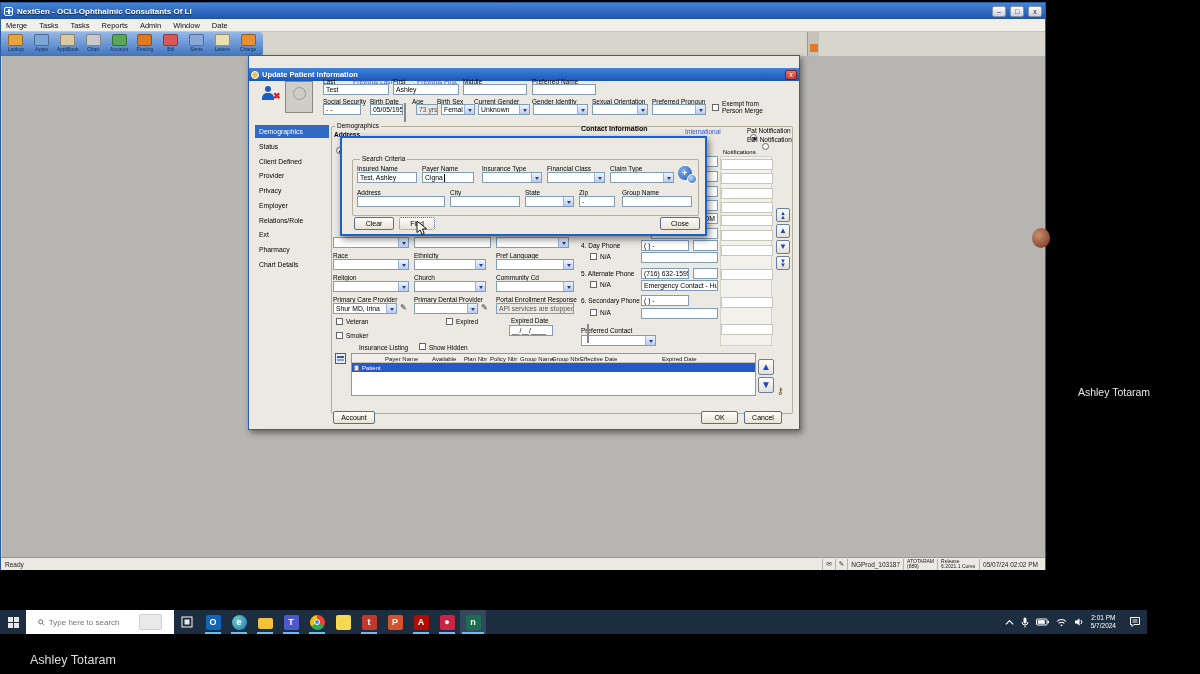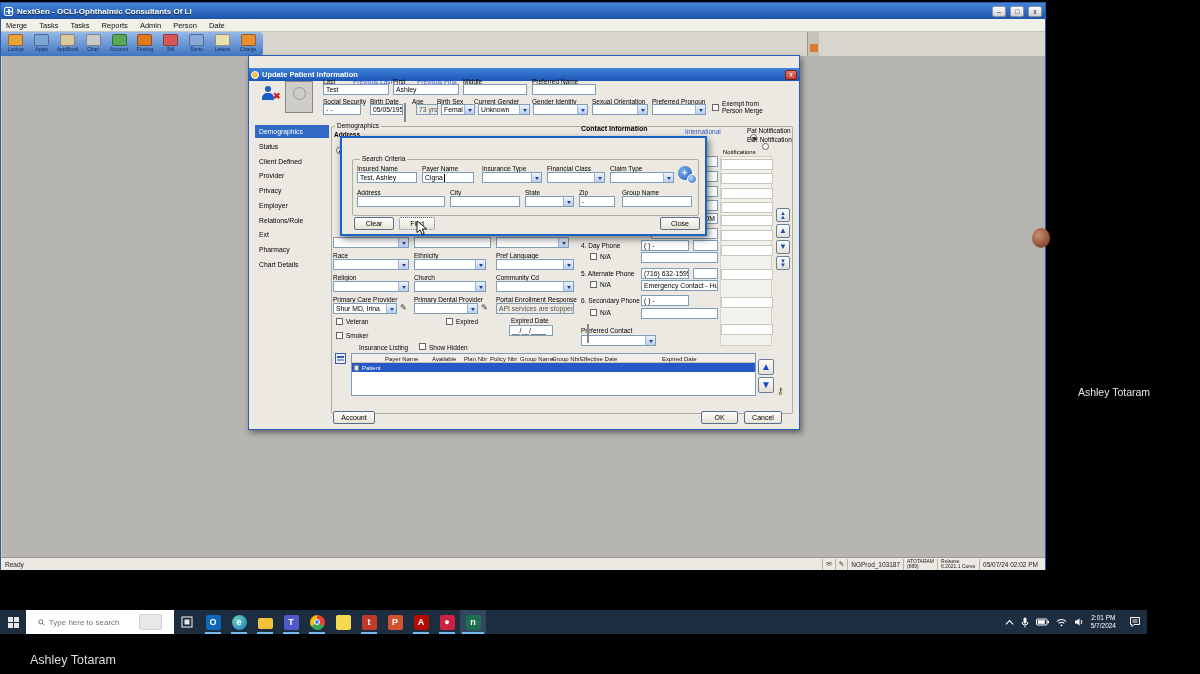--- a/index.html
+++ b/index.html
@@ -97,21 +97,21 @@
         <span class="winctl">–</span>
         <span class="winctl">□</span>
         <span class="winctl">x</span>
       </div>
       <div class="abs" id="menubar">
         <span>Merge</span>
         <span>Tasks</span>
         <span>Tasks</span>
         <span>Reports</span>
         <span>Admin</span>
-        <span>Person</span>
+        <span>Window</span>
         <span>Date</span>
       </div>
       <div class="abs" id="toolbar">
         <div class="abs" id="toolbarband">
           <div class="tbi">
               <span class="ic" style="background:#e8a33d"></span>
               <span class="lb">Lookup</span>
             </div>
           <div class="tbi">
               <span class="ic" style="background:#7aa7d8"></span>

